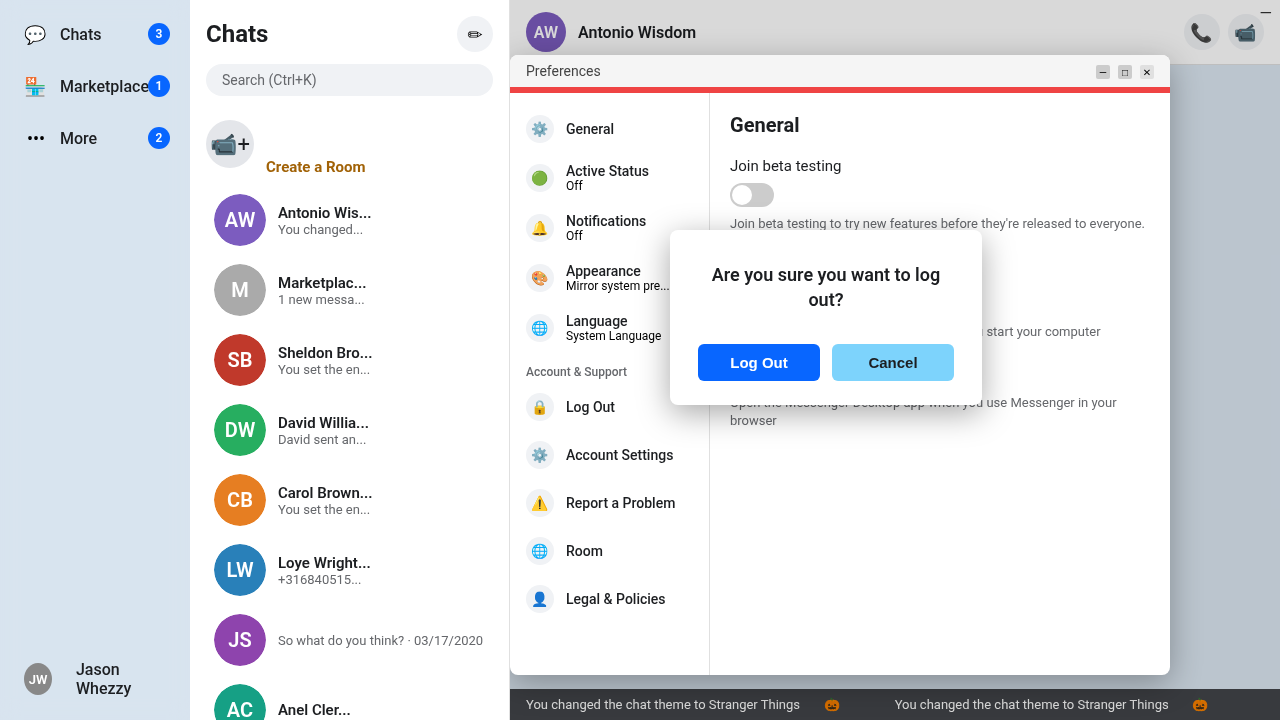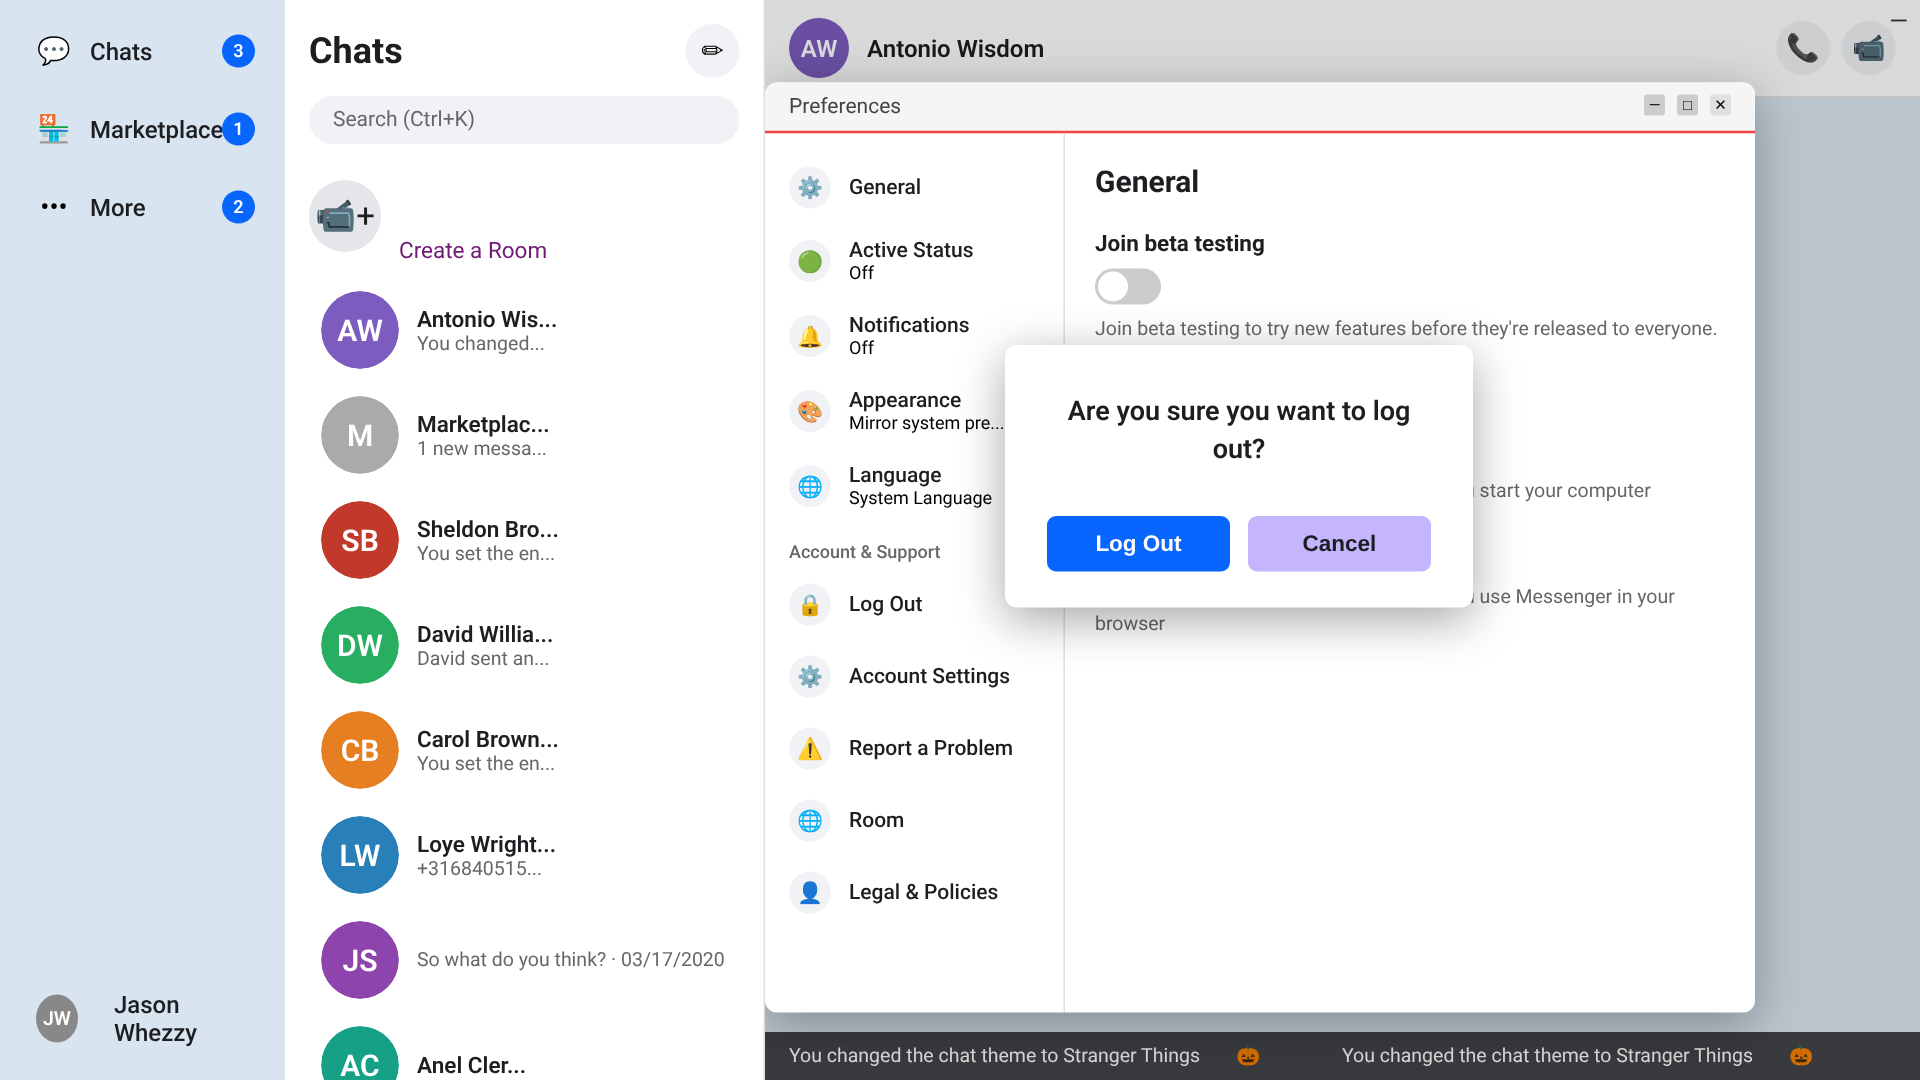--- a/index.html
+++ b/index.html
@@ -115,22 +115,22 @@
       background: #e4e6ea;
       display: flex;
       align-items: center;
       justify-content: center;
       margin-right: 12px;
       font-size: 22px;
       color: #1c1e21;
     }
     .create-room-label {
       font-size: 15px;
-      font-weight: 400;
-      color: #701a75;
+      font-weight: 700;
+      color: #a16207;
       margin-top: 46px;
     }
     .chat-list {
       flex: 1;
       overflow-y: auto;
     }
     .chat-item {
       display: flex;
       align-items: center;
       padding: 8px 16px;
@@ -231,24 +231,24 @@
       height: 620px;
       background: white;
       border-radius: 8px;
       box-shadow: 0 8px 32px rgba(0,0,0,0.3);
       display: flex;
       flex-direction: column;
       z-index: 10;
     }
     .pref-titlebar {
       display: flex;
-      align-items: flex-start;
+      align-items: flex-end;
       justify-content: space-between;
       padding: 8px 16px;
-      border-bottom: 2px solid #ef4444;
+      border-bottom: 6px solid #ef4444;
       background: #f5f5f5;
       border-radius: 8px 8px 0 0;
     }
     .pref-title {
       font-size: 14px;
       color: #444;
     }
     .pref-win-controls {
       display: flex;
       gap: 8px;
@@ -313,21 +313,21 @@
       overflow-y: auto;
     }
     .pref-content-title {
       font-size: 20px;
       font-weight: 700;
       color: #1c1e21;
       margin-bottom: 20px;
     }
     .setting-label {
       font-size: 15px;
-      font-weight: 700;
+      font-weight: 400;
       color: #1c1e21;
       margin-bottom: 8px;
     }
     .toggle {
       width: 44px;
       height: 24px;
       border-radius: 12px;
       background: #ccc;
       position: relative;
       cursor: pointer;
@@ -385,21 +385,21 @@
       font-size: 15px;
       font-weight: 600;
       cursor: pointer;
       text-align: center;
     }
     .logout-confirm {
       background: #0866ff;
       color: white;
     }
     .logout-cancel {
-      background: #c4b5fd;
+      background: #7dd3fc;
       color: #1c1e21;
     }
 
     
     .pref-overlay {
       position: absolute;
       inset: 0;
       background: rgba(0,0,0,0.15);
       z-index: 5;
     }

